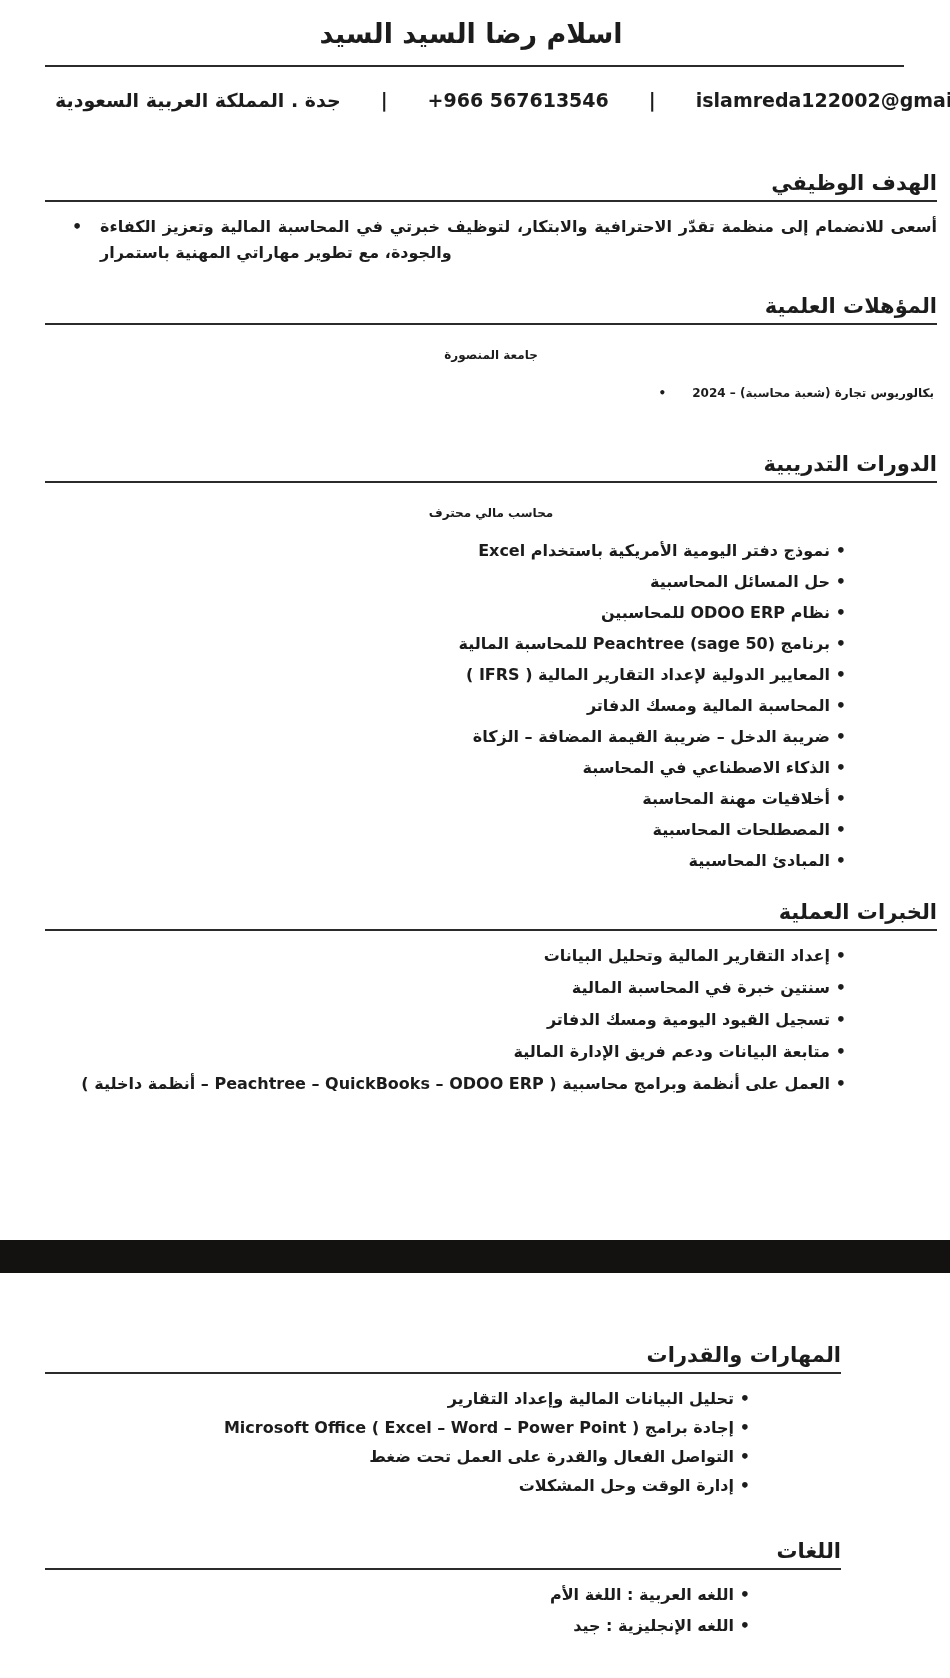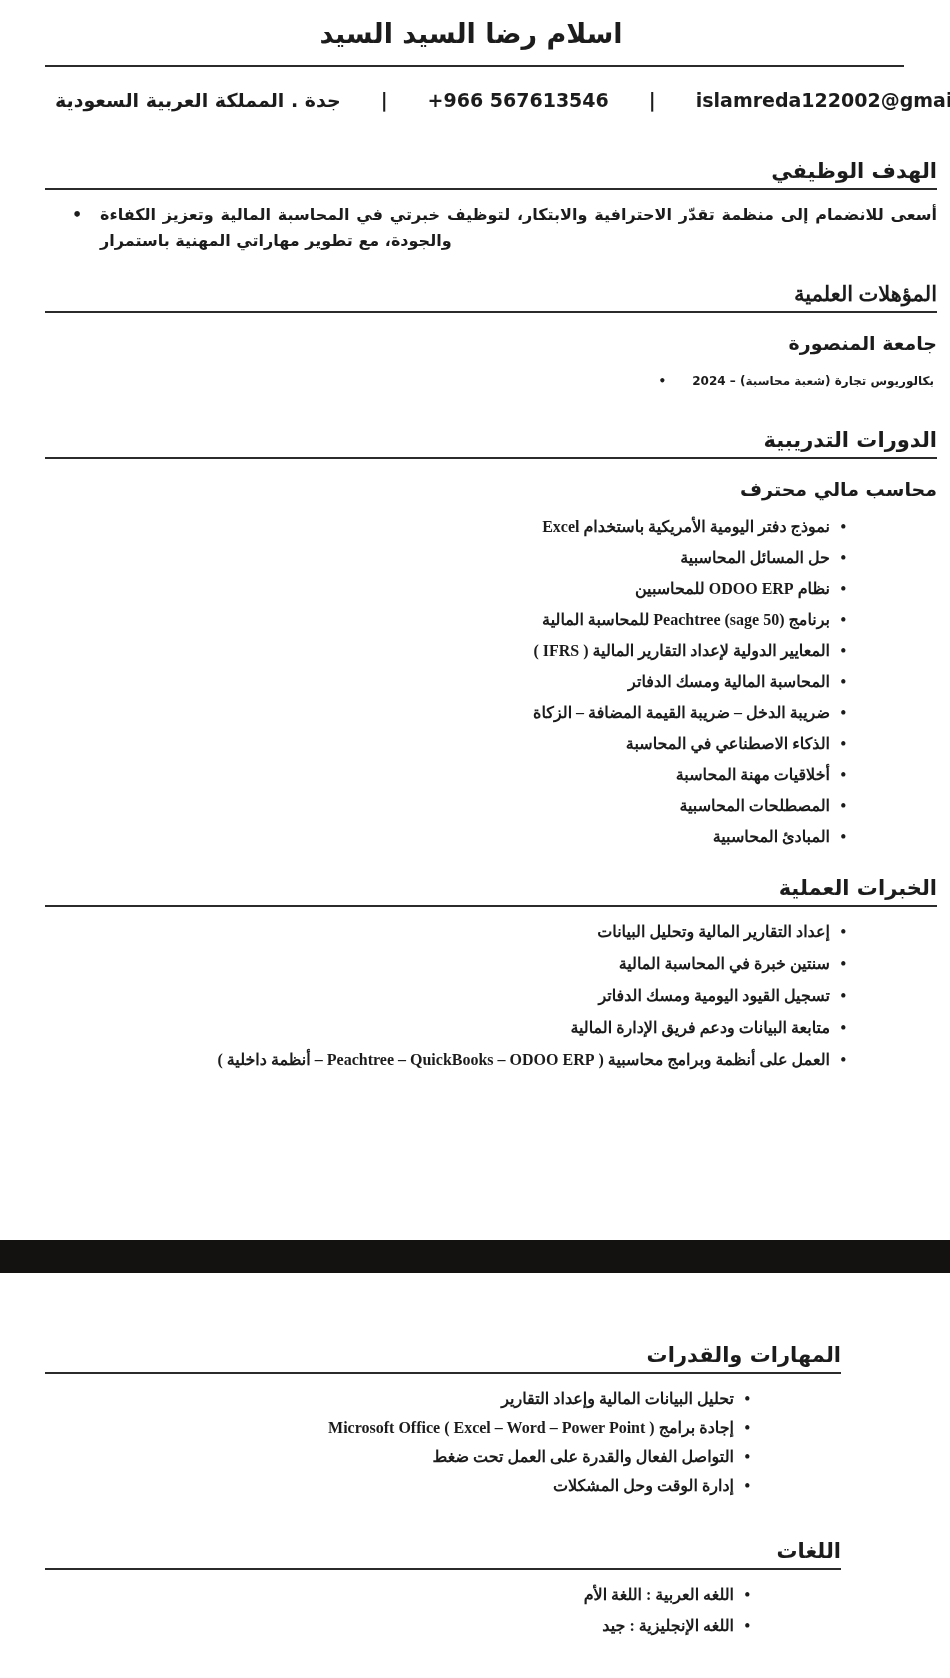--- a/index.html
+++ b/index.html
@@ -12,34 +12,34 @@
   .name{margin-top:16px;text-align:center;font-size:27px;line-height:36px;direction:rtl;}
   .name-rule{height:2px;background:#2b2b2b;margin:13px 38px 0 45px;}
   .contact{display:flex;flex-direction:row;justify-content:space-between;align-items:center;
            margin:20px 38px 0 55px;font-size:19px;line-height:26px;direction:ltr;gap:40px;}
   .contact .seg{white-space:nowrap;}
   .contact .rtl{direction:rtl;}
   .sep{font-size:19px;}
   
   .sec-h{direction:rtl;text-align:right;font-size:21px;line-height:28px;margin:0 5px 0 45px;}
   .sec-rule{height:2px;background:#2b2b2b;margin:3px 5px 0 45px;}
-  .sub-h{direction:rtl;text-align:right;font-size:19px;line-height:25px;margin:18px 5px 0 45px;}
-  .mt-obj{margin-top:44px;}
-  .mt-edu{margin-top:26px;font-family:Liberation Serif, serif;}
-  .mt-train{margin-top:34px;}
+  .sub-h{direction:rtl;text-align:center;font-size:12px;line-height:25px;margin:18px 5px 0 45px;}
+  .mt-obj{margin-top:56px;}
+  .mt-edu{margin-top:26px;}
+  .mt-train{margin-top:46px;}
   .mt-exp{margin-top:26px;}
   .mt-lang{margin-top:40px;}
   
   .objective{position:relative;direction:rtl;text-align:justify;text-align-last:left;
              font-size:16px;line-height:26px;margin:12px 5px 0 100px;}
   .objective .dot{position:absolute;left:-28px;top:0;direction:ltr;}
   
   ul.blist{list-style:none;direction:rtl;text-align:right;margin:14px 112px 0 45px;padding:0;
            font-size:16px;line-height:22px;}
-  ul.blist li{position:relative;margin:0 0 9px 0;font-family:Liberation Serif, serif;}
+  ul.blist li{position:relative;margin:0 0 9px 0;}
   ul.blist li::before{content:"\2022";position:absolute;right:-16px;top:0;}
   ul.blist.rhythm7 li{margin-bottom:7px;}
   ul.blist.rhythm10 li{margin-bottom:10px;}
   
   .edu-line{direction:ltr;text-align:right;font-size:12px;line-height:22px;margin:14px 8px 0 45px;}
   .edu-line .dot{margin-right:22px;}
   .edu-line .txt{direction:rtl;unicode-bidi:isolate;}
   
   .page-bar{position:absolute;left:0;top:1240px;width:950px;height:33px;background:#141210;}
   

